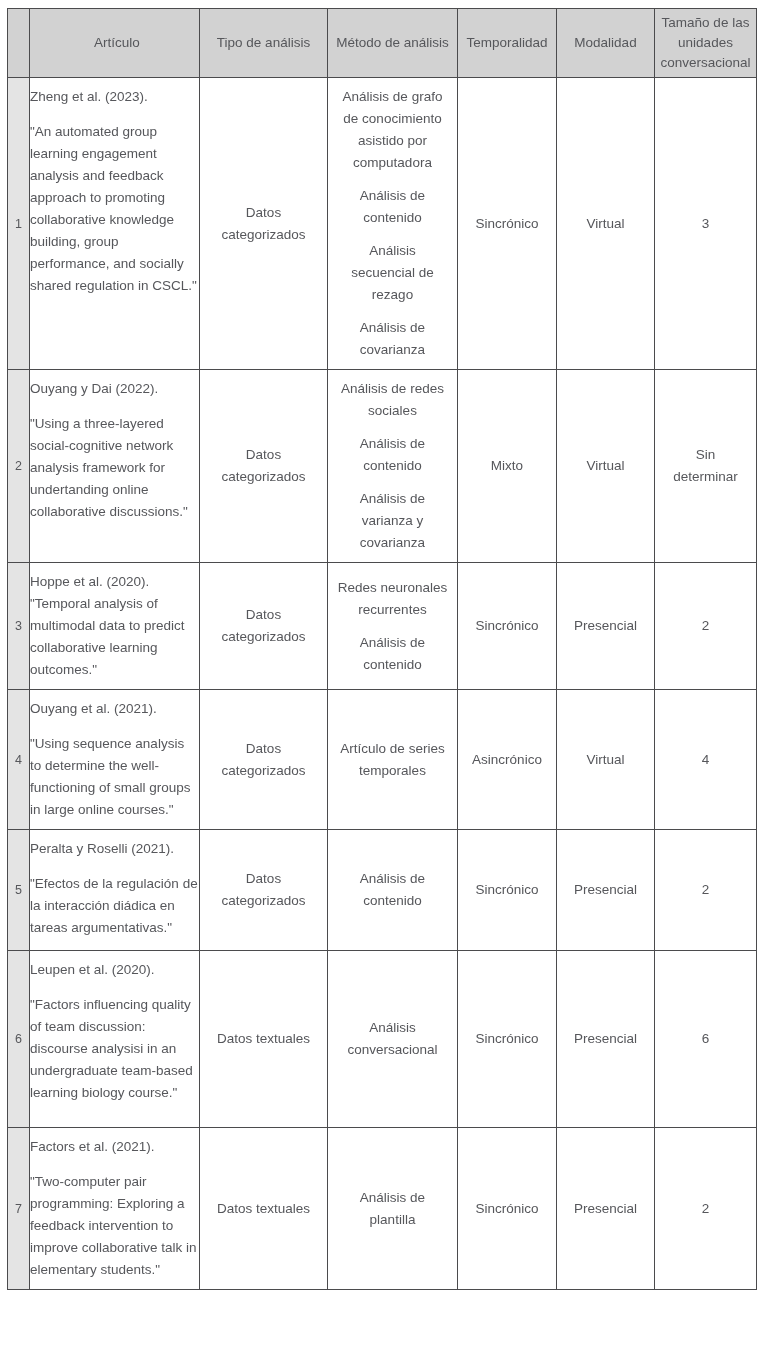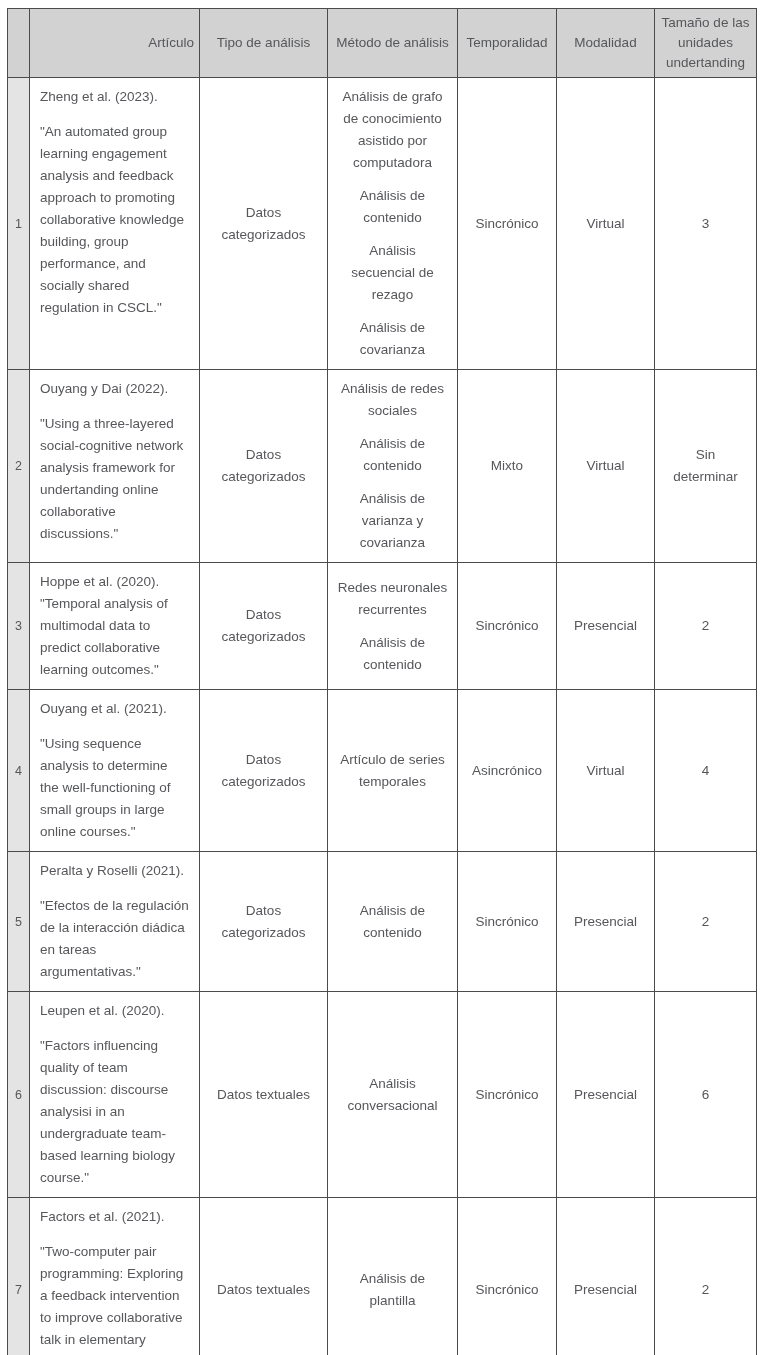--- a/index.html
+++ b/index.html
@@ -30,33 +30,33 @@
   .review-table thead th {
     background: #d2d2d2;
     font-weight: 400;
     text-align: center;
     vertical-align: middle;
     line-height: 20px;
     height: 62px;
     padding: 4px 5px;
   }
   .review-table thead th.articulo-h {
-    text-align: right;
+    text-align: center;
     padding-left: 10px;
   }
   .review-table td.num-cell {
     background: #e4e4e4;
     text-align: center;
     vertical-align: middle;
     font-size: 12.5px;
     padding: 2px;
   }
   .review-table td.articulo-cell {
     vertical-align: top;
-    padding: 8px 10px;
+    padding: 8px 0;
   }
   .review-table td.center {
     text-align: center;
     vertical-align: middle;
   }
   p.citation, p.article-title, p.metodo {
     margin: 0;
   }
   p.article-title { margin-top: 13px; }
   p.article-title.no-gap { margin-top: 0; }
@@ -87,21 +87,21 @@
       <col style="width:102px">
     </colgroup>
     <thead>
       <tr>
         <th></th>
         <th class="articulo-h">Artículo</th>
         <th>Tipo de análisis</th>
         <th>Método de análisis</th>
         <th>Temporalidad</th>
         <th>Modalidad</th>
-        <th>Tamaño de las unidades undertanding</th>
+        <th>Tamaño de las unidades conversacional</th>
       </tr>
     </thead>
     <tbody>
   <tr>
     <td class="num-cell"><span class="num">1</span></td>
     <td class="articulo-cell">
       <p class="citation"><span class="cit-pre">Zheng et al. (2023).</span><span class="cit-italic"></span><span class="cit-post"></span></p>
       <p class="article-title">"An automated group learning engagement analysis and feedback approach to promoting collaborative knowledge building, group performance, and socially shared regulation in CSCL."</p>
     </td>
     <td class="center tipo-cell">Datos categorizados</td>

